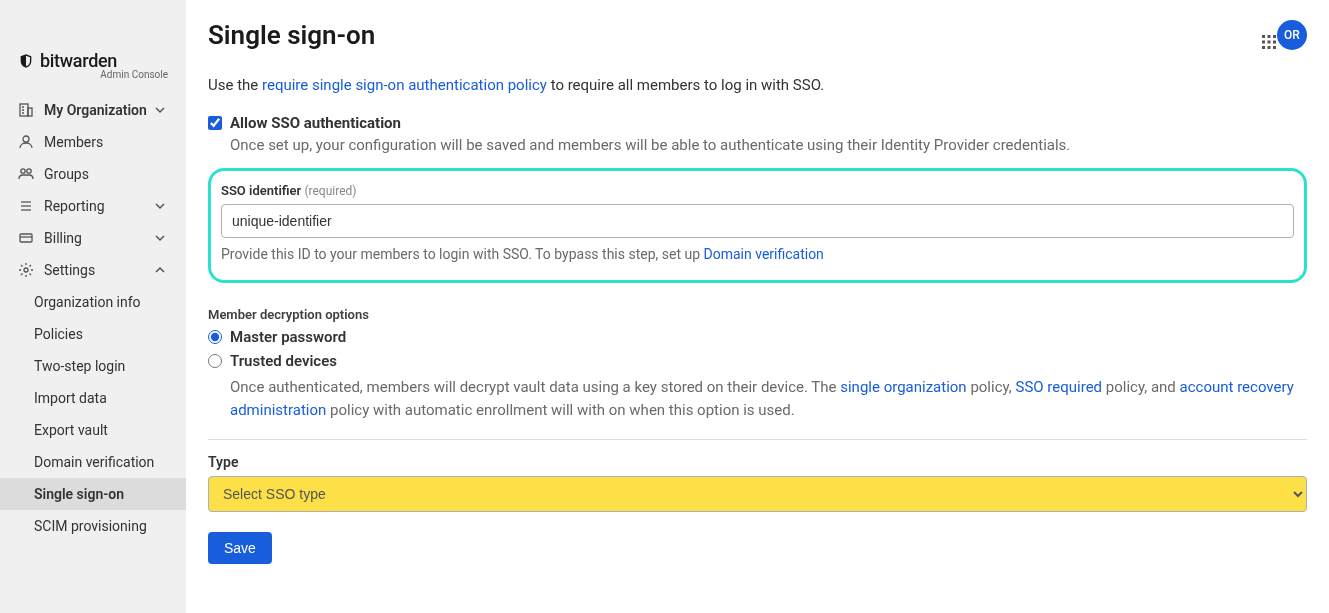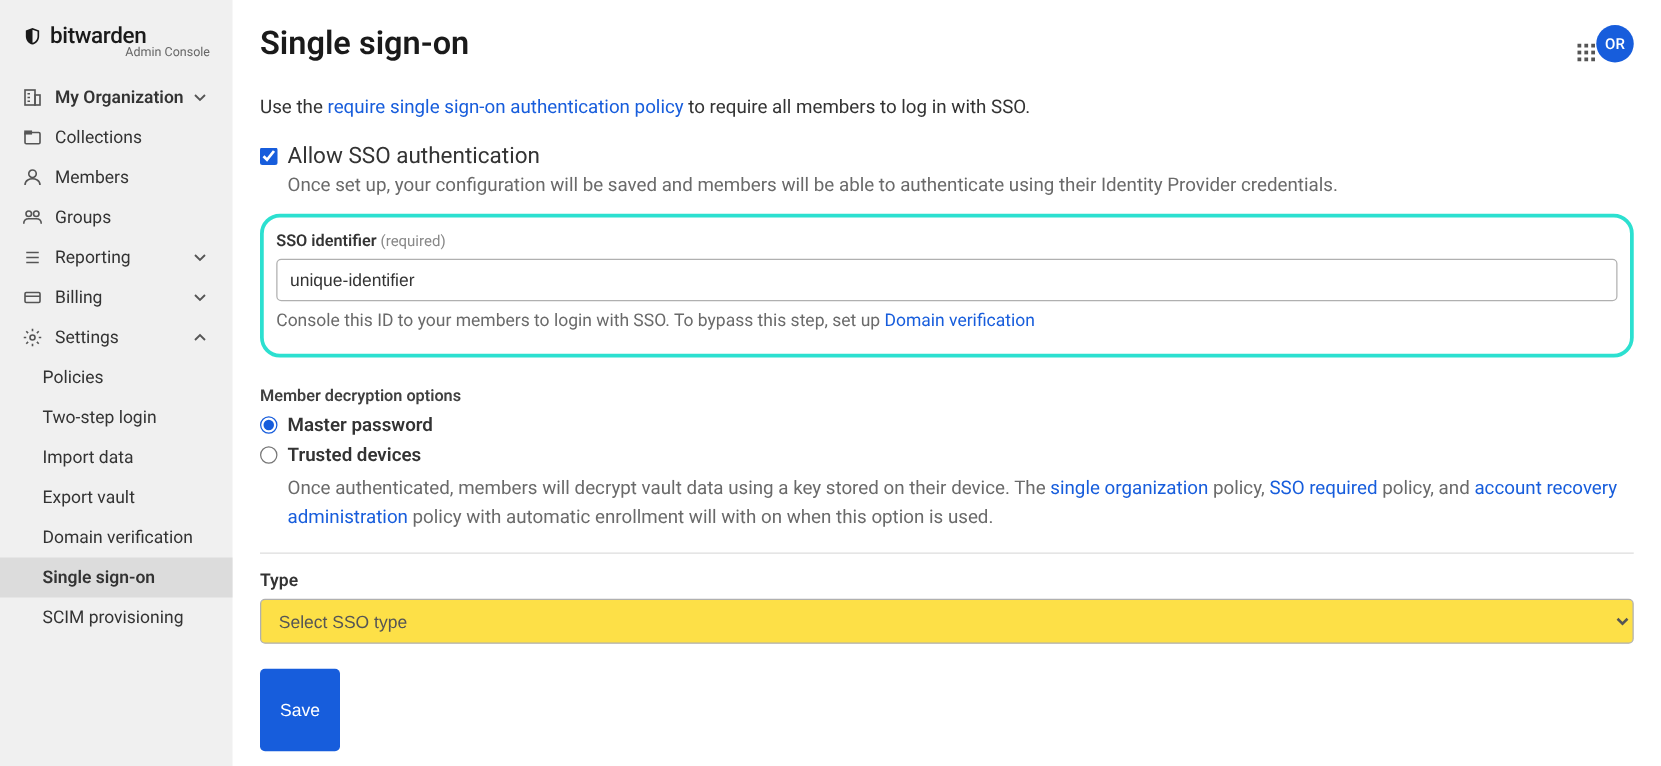--- a/index.html
+++ b/index.html
@@ -1,20 +1,20 @@
 <!DOCTYPE html>
 <html><head>
   <meta charset="utf-8">
   <style>
     * { box-sizing: border-box; margin: 0; padding: 0; }
     body { font-family: -apple-system, BlinkMacSystemFont, "Segoe UI", Roboto, Helvetica, Arial, sans-serif; font-size: 14px; color: #333; background: #fff; }
     .app { display: flex; min-height: 100vh; }
     
     .sidebar { width: 186px; background: #f0f0f0; flex-shrink: 0; padding-top: 18px; }
-    .logo-wrap { padding: 0 18px 14px; }
+    .logo-wrap { padding: 0 18px 14px; margin-top: 32px; }
     .logo { display: flex; align-items: center; gap: 6px; }
     .logo-shield { width: 18px; height: 22px; }
     .logo-text { font-size: 18px; font-weight: 500; color: #1a1a1a; letter-spacing: -0.3px; }
     .logo-sub { font-size: 10px; color: #666; text-align: right; margin-top: -2px; }
     
     .nav-item { display: flex; align-items: flex-start; justify-content: space-between; padding: 8px 18px; cursor: pointer; color: #333; }
     .nav-left { display: flex; align-items: center; gap: 10px; }
     .nav-icon { width: 16px; height: 16px; flex-shrink: 0; display: inline-flex; align-items: center; justify-content: center; }
     .nav-label { font-size: 14px; }
     .nav-item.bold .nav-label { font-weight: 600; }
@@ -26,41 +26,41 @@
     h1 { font-size: 26px; font-weight: 600; color: #1a1a1a; }
     .header-right { display: flex; align-items: flex-end; gap: 0; }
     .grid-icon { width: 18px; height: 18px; }
     .avatar { width: 30px; height: 30px; border-radius: 50%; background: #175DDC; color: #fff; display: flex; align-items: center; justify-content: center; font-size: 12px; font-weight: 500; }
     
     .intro-text { font-size: 15px; color: #333; margin-bottom: 20px; }
     .link { color: #175DDC; text-decoration: none; cursor: pointer; }
     
     .checkbox-row { display: flex; align-items: center; gap: 8px; margin-bottom: 4px; }
     .checkbox-row input[type="checkbox"] { width: 14px; height: 14px; accent-color: #175DDC; }
-    .checkbox-row label { font-weight: 400; font-size: 18px; }
+    .checkbox-row label { font-weight: 700; font-size: 15px; }
     .helper { font-size: 15px; color: #6a6a6a; margin-left: 22px; margin-bottom: 14px; }
     
     .highlight-box { border: 3px solid #2ce0d0; border-radius: 16px; padding: 12px 10px 18px; margin-bottom: 24px; }
     .field-label { font-size: 13px; font-weight: 600; color: #333; margin-bottom: 6px; }
     .field-label .req { font-weight: 400; font-size: 12px; color: #888; }
     .text-input { width: 100%; padding: 8px 10px; border: 1px solid #b0b0b0; border-radius: 4px; font-size: 14px; color: #333; background: #fff; }
     .field-help { font-size: 14px; color: #6a6a6a; margin-top: 8px; }
     
     .section-label { font-size: 13px; font-weight: 600; color: #404040; margin-bottom: 6px; }
     .radio-row { display: flex; align-items: center; gap: 8px; margin-bottom: 6px; }
     .radio-row input[type="radio"] { width: 14px; height: 14px; accent-color: #175DDC; }
     .radio-row label { font-weight: 600; font-size: 15px; }
     .radio-help { font-size: 15px; color: #6a6a6a; margin-left: 22px; line-height: 1.5; margin-bottom: 14px; }
     
     hr.sep { border: none; border-top: 1px solid #ddd; margin: 18px 0 14px; }
     
     .type-label { font-size: 14px; font-weight: 600; margin-bottom: 6px; }
     .select { width: 100%; padding: 8px 10px; border: 1px solid #b0b0b0; border-radius: 4px; font-size: 14px; color: #555; background: #fde047; margin-bottom: 20px; }
     
-    .btn-primary { background: #175DDC; color: #fff; border: none; border-radius: 4px; padding: 25px 16px; font-size: 14px; font-weight: 500; cursor: pointer; }
+    .btn-primary { background: #175DDC; color: #fff; border: none; border-radius: 4px; padding: 8px 16px; font-size: 14px; font-weight: 500; cursor: pointer; }
     
     svg { display: block; }
   </style>
 </head>
 <body>
 
 <div class="app">
   <aside class="sidebar">
     <div class="logo-wrap">
       <div class="logo">
@@ -87,31 +87,20 @@
         </span>
         <span class="nav-label">My Organization</span>
       </span>
       <span class="nav-icon">
         <svg viewBox="0 0 12 12" width="12" height="12" fill="none" stroke="#555" stroke-width="1.5">
             <polyline points="2,4 6,8 10,4"></polyline>
           </svg>
       </span>
     </div>
 
-    <div class="nav-item">
-      <span class="nav-left">
-        <span class="nav-icon">
-          <svg viewBox="0 0 16 16" width="16" height="16" fill="none" stroke="#555" stroke-width="1.3">
-              <rect x="2" y="4" width="12" height="9" rx="1"></rect>
-              <rect x="2" y="3" width="5" height="2"></rect>
-            </svg>
-        </span>
-        <span class="nav-label">Collections</span>
-      </span>
-    </div>
 
     <div class="nav-item">
       <span class="nav-left">
         <span class="nav-icon">
           <svg viewBox="0 0 16 16" width="16" height="16" fill="none" stroke="#555" stroke-width="1.3">
               <circle cx="8" cy="5" r="3"></circle>
               <path d="M2 14 C2 10 6 9 8 9 C10 9 14 10 14 14"></path>
             </svg>
         </span>
         <span class="nav-label">Members</span>
@@ -176,20 +165,21 @@
         </span>
         <span class="nav-label">Settings</span>
       </span>
       <span class="nav-icon">
         <svg viewBox="0 0 12 12" width="12" height="12" fill="none" stroke="#555" stroke-width="1.5">
             <polyline points="2,8 6,4 10,8"></polyline>
           </svg>
       </span>
     </div>
 
+    <div class="sub-item">Organization info</div>
     <div class="sub-item">Policies</div>
     <div class="sub-item">Two-step login</div>
     <div class="sub-item">Import data</div>
     <div class="sub-item">Export vault</div>
     <div class="sub-item">Domain verification</div>
     <div class="sub-item active">Single sign-on</div>
     <div class="sub-item">SCIM provisioning</div>
   </aside>
 
   <main class="main">
@@ -222,21 +212,21 @@
       <label>Allow SSO authentication</label>
     </div>
     <p class="helper">Once set up, your configuration will be saved and members will be able to authenticate using their Identity Provider credentials.</p>
 
     <div class="highlight-box">
       <div class="field-label">
         <span>SSO identifier </span><span class="req">(required)</span>
       </div>
       <input class="text-input" type="text" value="unique-identifier" style="">
       <p class="field-help">
-        <span>Console this ID to your members to login with SSO. To bypass this step, set up </span><a class="link">Domain verification</a>
+        <span>Provide this ID to your members to login with SSO. To bypass this step, set up </span><a class="link">Domain verification</a>
       </p>
     </div>
 
     <div class="section-label">Member decryption options</div>
 
     <div class="radio-row">
       <input type="radio" name="decrypt" checked="" style="">
       <label>Master password</label>
     </div>
 

